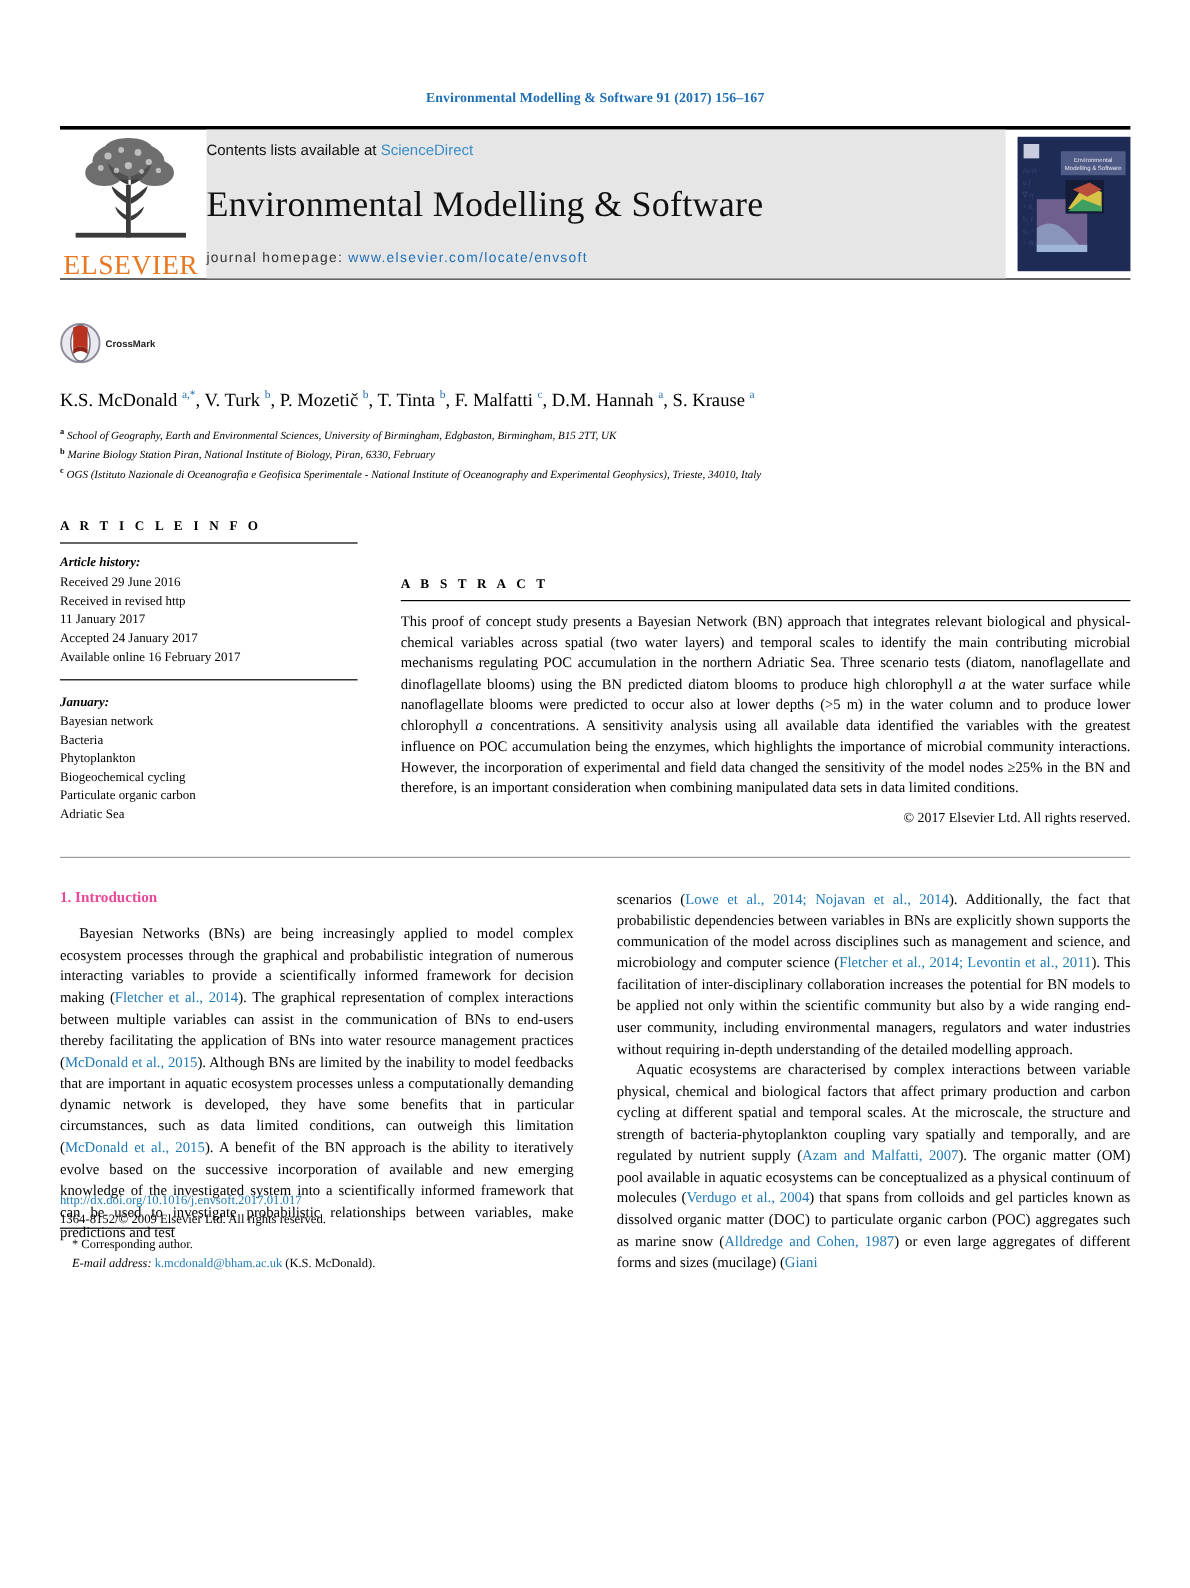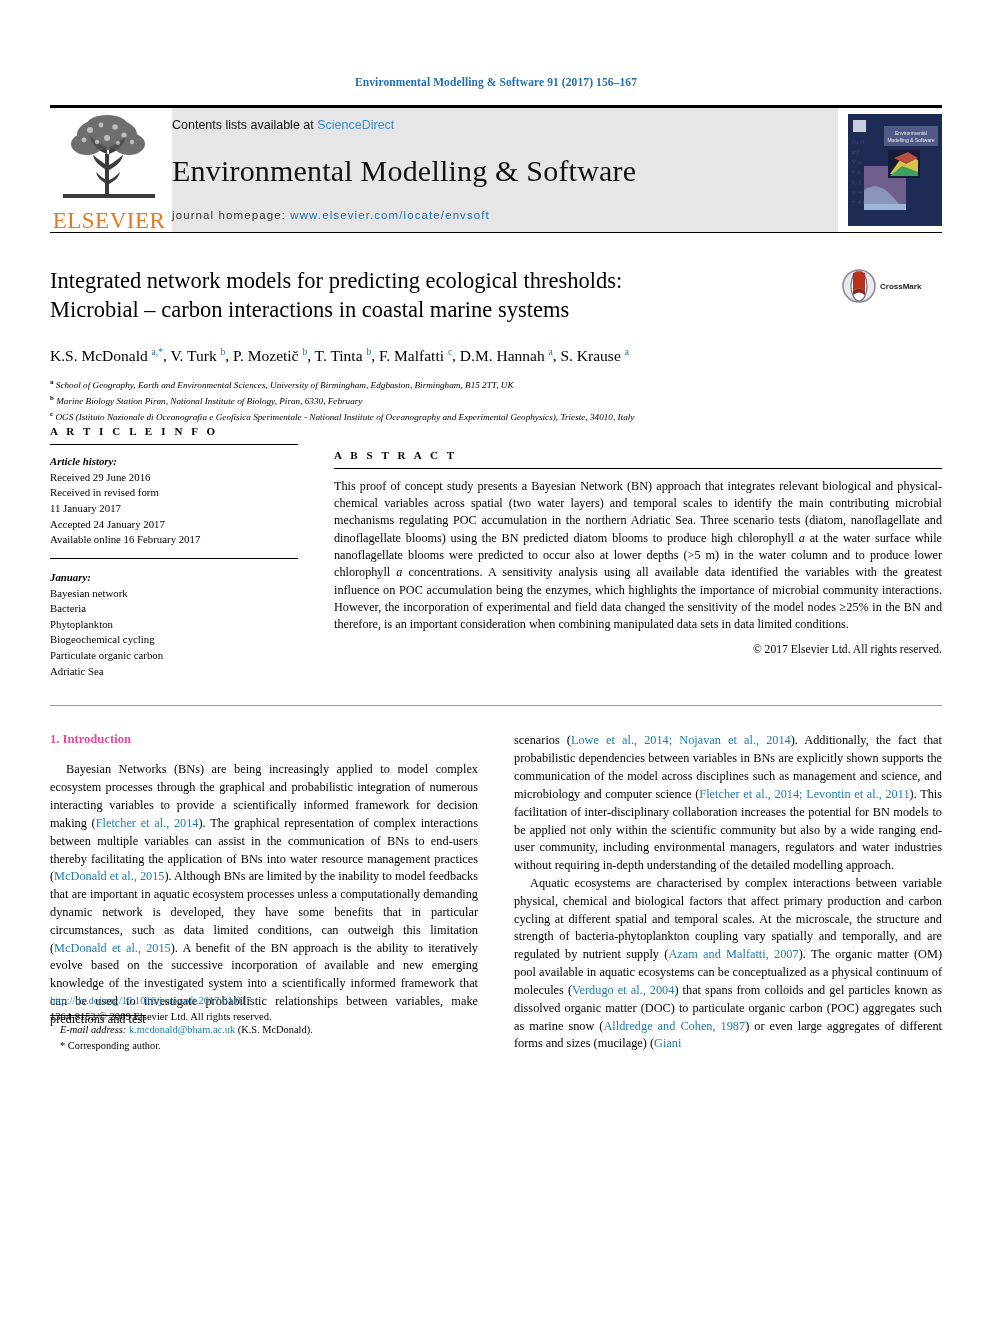--- a/index.html
+++ b/index.html
@@ -148,22 +148,23 @@
     font-family: "Liberation Serif", serif;
     font-style: italic;
     font-size: 9.2px;
     line-height: 1.52;
     color: #000;
   }
   .affils sup { font-style: normal; font-weight: bold; font-size: 7px; }
 
   
   .info-abstract {
-    display: flex;
-    align-items: center;
+    margin-top: 30px;
+    display: flex;
+    align-items: flex-end;
   }
   .col-info {
     flex: 0 0 248px;
     width: 248px;
     margin-right: 36px;
   }
   .col-abstract { flex: 1 1 auto; }
   .sec-head {
     font-family: "Liberation Serif", serif;
     font-weight: bold;
@@ -338,26 +339,20 @@
         <path d="M42 60 L56 40 L70 46 L70 62 Z" fill="#d8c349"></path>
         <path d="M42 62 L54 52 L70 58 L70 62 Z" fill="#3f9f5e"></path>
         <path d="M46 44 L60 38 L70 44 L58 50 Z" fill="#b84f3c"></path>
       </svg>
     </div>
   </div>
 
   <div class="title-rule-top"></div>
 
   <div class="title-block">
-    <div class="title-text">
-      <h1 class="article-title">
-        <span>Integrated network models for predicting ecological thresholds:</span><br>
-        <span>Microbial – carbon interactions in coastal marine systems</span>
-      </h1>
-    </div>
     <div class="crossmark">
       <svg width="34" height="34" viewBox="0 0 34 34">
         <circle cx="17" cy="17" r="16" fill="#e9e9ef" stroke="#8d8d99" stroke-width="1.6"></circle>
         <ellipse cx="17" cy="17" rx="8" ry="15" fill="#ffffff" stroke="#6f6f7d" stroke-width="1.2"></ellipse>
         <path d="M11 4 Q17 1 23 4 L23 22 Q17 17 11 22 Z" fill="#b8321f"></path>
         <path d="M11 22 Q17 17 23 22 L23 26 Q17 21 11 26 Z" fill="#8e2314"></path>
       </svg>
       <span class="crossmark-label">CrossMark</span>
     </div>
   </div>
@@ -373,21 +368,21 @@
   </div>
 
   <div class="info-abstract">
 
     <div class="col-info">
       <div class="sec-head">A R T I C L E   I N F O</div>
       <div class="rule"></div>
       <div class="info-body">
         <div class="lbl">Article history:</div>
         <div>Received 29 June 2016</div>
-        <div>Received in revised form</div>
+        <div>Received in revised http</div>
         <div>11 January 2017</div>
         <div>Accepted 24 January 2017</div>
         <div>Available online 16 February 2017</div>
       </div>
       <div class="rule-thin"></div>
       <div class="info-body kw-block">
         <div class="lbl">January:</div>
         <div>Bayesian network</div>
         <div>Bacteria</div>
         <div>Phytoplankton</div>
@@ -409,22 +404,22 @@
 
   <div class="columns">
 
     <div class="col">
       <h2 class="sec-title">1.  Introduction</h2>
       <p class="para"><span>Bayesian Networks (BNs) are being increasingly applied to model complex ecosystem processes through the graphical and probabilistic integration of numerous interacting variables to provide a scientifically informed framework for decision making (</span><span class="ref">Fletcher et al., 2014</span><span>). The graphical representation of complex interactions between multiple variables can assist in the communication of BNs to end-users thereby facilitating the application of BNs into water resource management practices (</span><span class="ref">McDonald et al., 2015</span><span>). Although BNs are limited by the inability to model feedbacks that are important in aquatic ecosystem processes unless a computationally demanding dynamic network is developed, they have some benefits that in particular circumstances, such as data limited conditions, can outweigh this limitation (</span><span class="ref">McDonald et al., 2015</span><span>). A benefit of the BN approach is the ability to iteratively evolve based on the successive incorporation of available and new emerging knowledge of the investigated system into a scientifically informed framework that can be used to investigate probabilistic relationships between variables, make predictions and test</span></p>
 
       <div class="footnote-area">
         <div class="fn-rule"></div>
         <div class="footnote">
+          <div>* Corresponding author.</div>
           <div><span class="em">E-mail address: </span><a href="#">k.mcdonald@bham.ac.uk</a><span> (K.S. McDonald).</span></div>
-          <div>* Corresponding author.</div>
         </div>
       </div>
     </div>
 
     <div class="col">
       <p class="para cont"><span>scenarios (</span><span class="ref">Lowe et al., 2014; Nojavan et al., 2014</span><span>). Additionally, the fact that probabilistic dependencies between variables in BNs are explicitly shown supports the communication of the model across disciplines such as management and science, and microbiology and computer science (</span><span class="ref">Fletcher et al., 2014; Levontin et al., 2011</span><span>). This facilitation of inter-disciplinary collaboration increases the potential for BN models to be applied not only within the scientific community but also by a wide ranging end-user community, including environmental managers, regulators and water industries without requiring in-depth understanding of the detailed modelling approach.</span></p>
       <p class="para"><span>Aquatic ecosystems are characterised by complex interactions between variable physical, chemical and biological factors that affect primary production and carbon cycling at different spatial and temporal scales. At the microscale, the structure and strength of bacteria-phytoplankton coupling vary spatially and temporally, and are regulated by nutrient supply (</span><span class="ref">Azam and Malfatti, 2007</span><span>). The organic matter (OM) pool available in aquatic ecosystems can be conceptualized as a physical continuum of molecules (</span><span class="ref">Verdugo et al., 2004</span><span>) that spans from colloids and gel particles known as dissolved organic matter (DOC) to particulate organic carbon (POC) aggregates such as marine snow (</span><span class="ref">Alldredge and Cohen, 1987</span><span>) or even large aggregates of different forms and sizes (mucilage) (</span><span class="ref">Giani</span></p>
     </div>
   </div>
 

